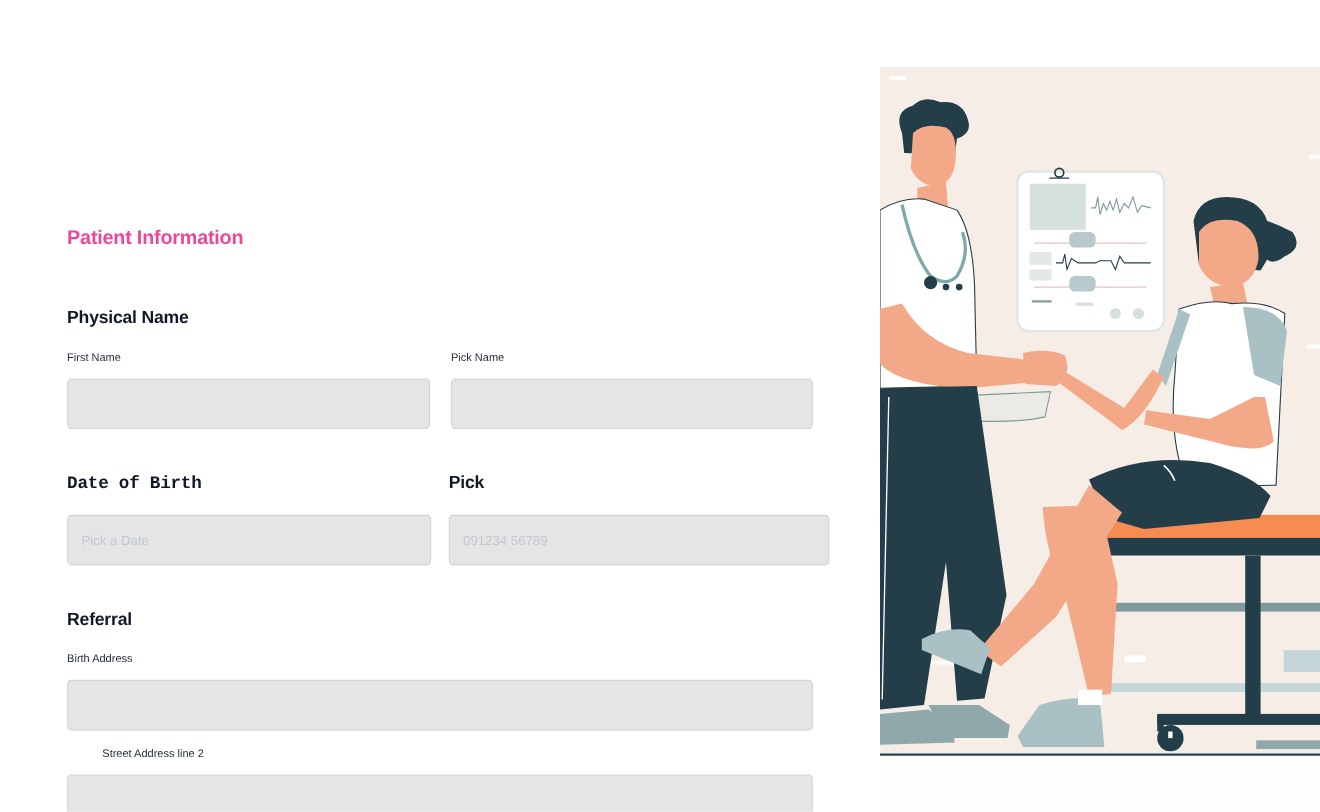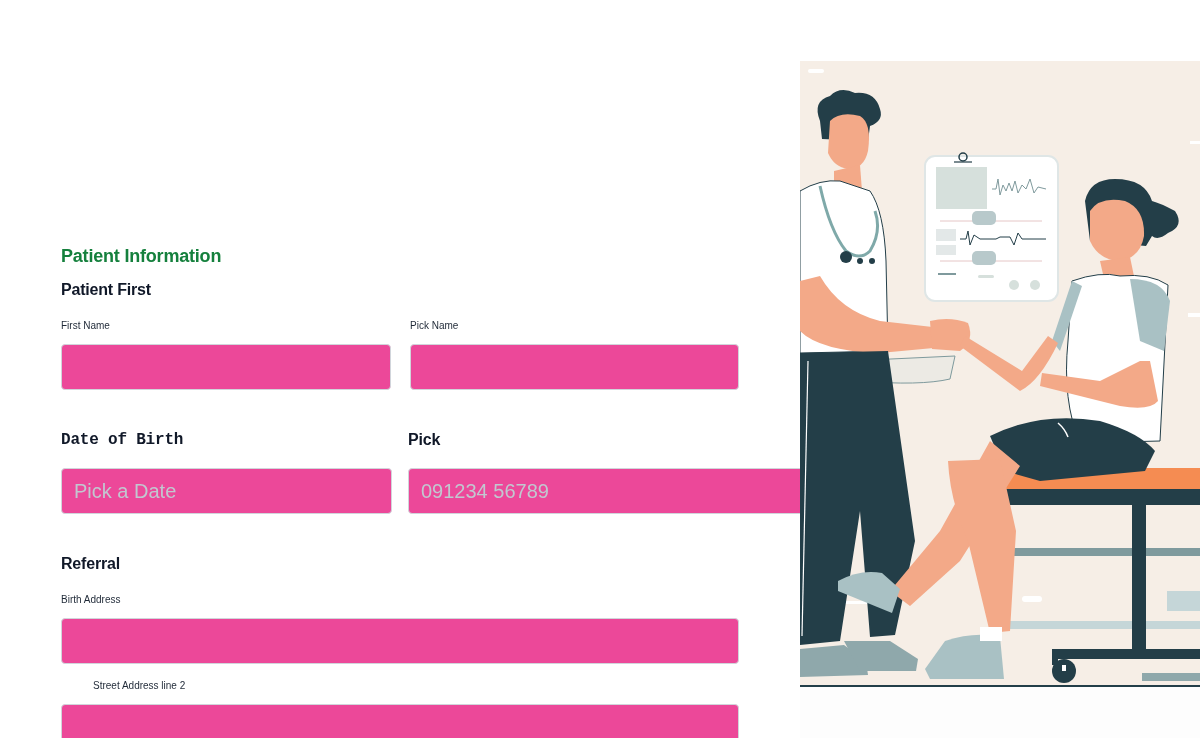--- a/index.html
+++ b/index.html
@@ -1,50 +1,50 @@
 <!DOCTYPE html>
 <html><head>
   <meta charset="utf-8">
   <style>
     * { box-sizing: border-box; margin: 0; padding: 0; }
     html, body { width: 1200px; height: 738px; overflow: hidden; background: #ffffff; }
     body { font-family: "Liberation Sans", "DejaVu Sans", sans-serif; color: #111827; position: relative; }
 
     .form-pane { position: absolute; left: 0; top: 0; width: 800px; height: 738px; }
     .page-title { position: absolute; left: 61px; top: 86px; font-size: 37px; font-weight: 400; color: #101828; letter-spacing: -0.2px; white-space: nowrap; }
-    .section-title { position: absolute; left: 61px; top: 206px; font-size: 18px; font-weight: 700; color: #15803d; letter-spacing: -0.2px; margin-top: 40px; }
+    .section-title { position: absolute; left: 61px; top: 206px; font-size: 18px; font-weight: 700; color: #ec4899; letter-spacing: -0.2px; }
     .group-title { position: absolute; font-size: 16px; font-weight: 700; color: #101828; letter-spacing: -0.2px; }
     .field-label { position: absolute; font-size: 10px; color: #1f2937; }
     .text-input {
       position: absolute; height: 46px; border: 1px solid #d1d5db; border-radius: 4px;
-      background: #ec4899; font-family: "Liberation Sans", sans-serif; font-size: 20px;
+      background: #e5e5e5; font-family: "Liberation Sans", sans-serif; font-size: 12px;
       padding: 0 12px; color: #111827; outline: none;
     }
     .text-input::placeholder { color: #c2c7d0; }
 
     .illustration { position: absolute; left: 800px; top: 61px; width: 400px; height: 677px; background: #fdfdfd; overflow: hidden; }
     .illustration svg { display: block; }
   </style>
 </head>
 <body>
 
 <div class="form-pane">
 
   <h2 class="section-title">Patient Information</h2>
 
-  <div class="group-title" style="left:61px; top:281px;">Patient First</div>
+  <div class="group-title" style="left:61px; top:281px;">Physical Name</div>
   <label class="field-label" style="left:61px; top:320px;">First Name</label>
   <label class="field-label" style="left:410px; top:320px;">Pick Name</label>
   <input class="text-input" type="text" style="left: 61px; top: 344px; width: 330px;" placeholder="">
   <input class="text-input" type="text" style="left: 410px; top: 344px; width: 329px;" placeholder="">
 
   <div class="group-title" style="left:61px; top:431px;font-family:Liberation Mono, monospace;">Date of Birth</div>
   <div class="group-title" style="left:408px; top:431px;">Pick</div>
   <input class="text-input" type="text" style="left: 61px; top: 468px; width: 331px;" placeholder="Pick a Date">
-  <input class="text-input" type="tel" style="left: 408px; top: 468px; width: 398px;" placeholder="091234 56789">
+  <input class="text-input" type="tel" style="left: 408px; top: 468px; width: 346px;" placeholder="091234 56789">
 
   <div class="group-title" style="left:61px; top:555px;">Referral</div>
   <label class="field-label" style="left:61px; top:594px;">Birth Address</label>
   <input class="text-input" type="text" style="left: 61px; top: 618px; width: 678px;" placeholder="">
   <label class="field-label" style="left:61px; top:680px;margin-left:32px;">Street Address line 2</label>
   <input class="text-input" type="text" style="left: 61px; top: 704px; width: 678px;" placeholder="">
 </div>
 
 <div class="illustration">
   <svg width="400" height="677" viewBox="0 0 400 677" xmlns="http://www.w3.org/2000/svg">

